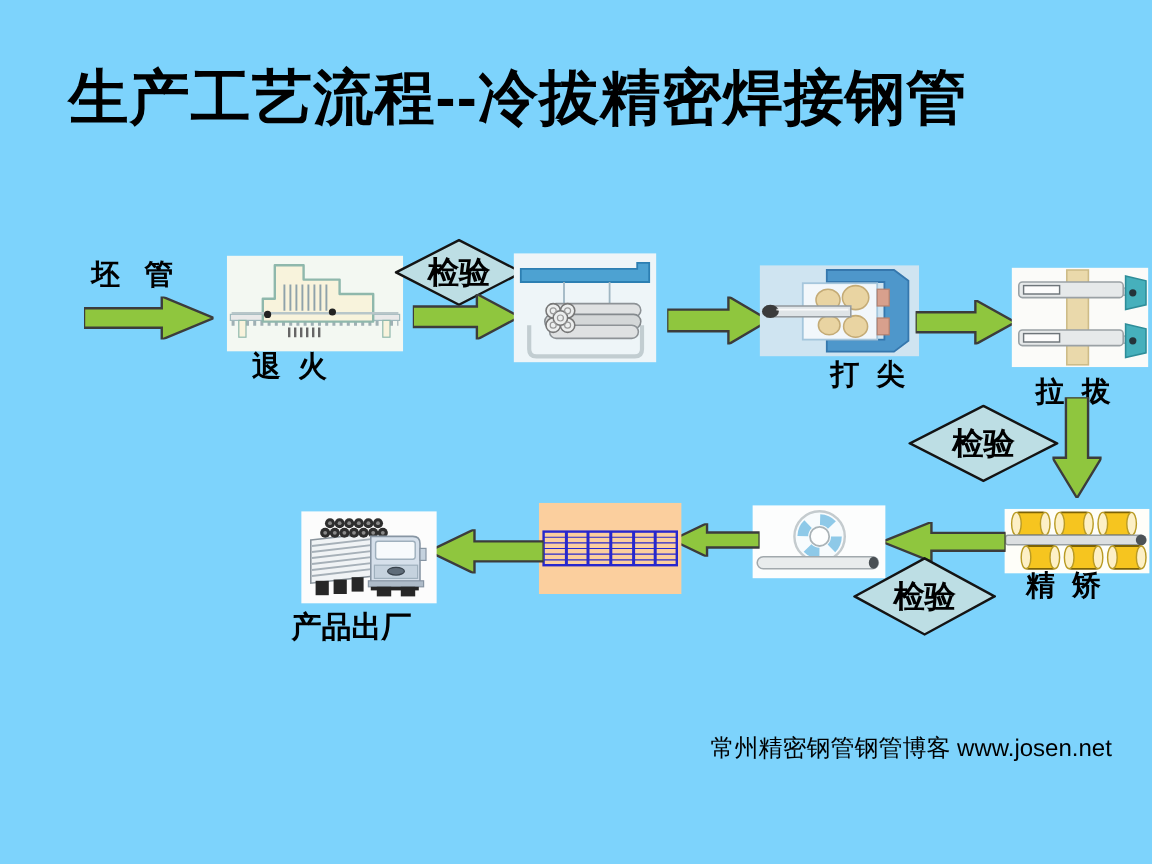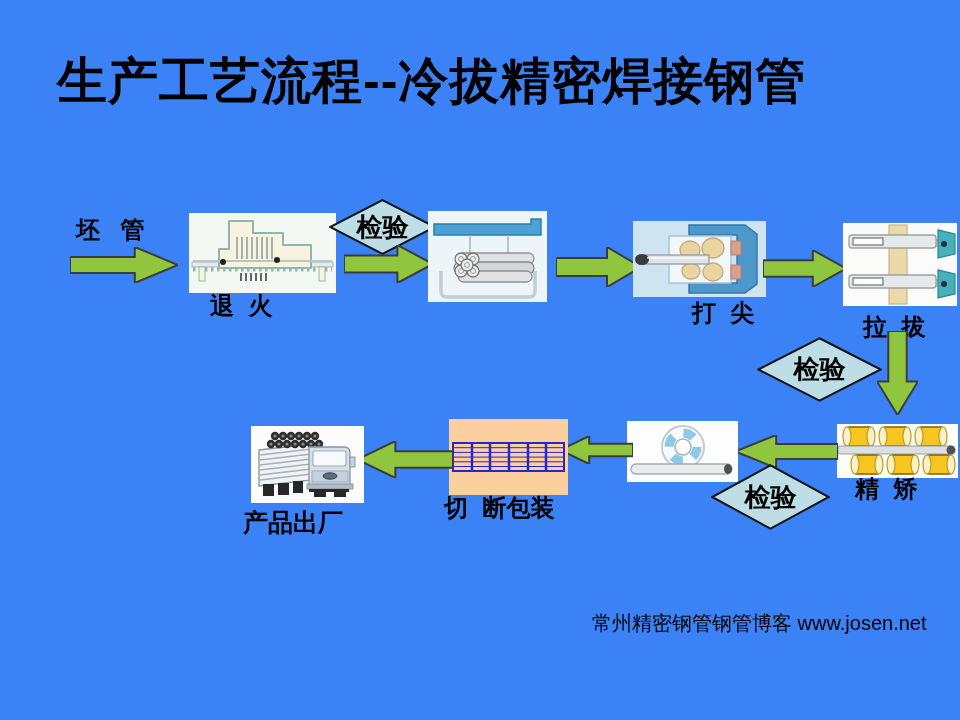--- a/index.html
+++ b/index.html
@@ -1,17 +1,17 @@
 <!DOCTYPE html>
 <html style="--arrow-green: #8fc63e; --arrow-stroke: #3c3c3c; --diamond-fill: #bddee4; --diamond-stroke: #141414; --packing-fill: #fbcf9e; --grid-blue: #2727cd;"><head>
 <meta charset="utf-8">
 <style>
   html,body{margin:0;padding:0;background:#fff;}
   .slide{
-    position:relative;width:960px;height:720px;background:#3b82f6;overflow:hidden;
+    position:relative;width:960px;height:720px;background:#7dd3fc;overflow:hidden;
     font-family:"Liberation Sans", sans-serif;color:#000;
   }
   .abs{position:absolute;}
   .title{
     left:57px;top:54px;width:860px;
     font-size:50px;font-weight:bold;letter-spacing:1px;line-height:1.1;
     font-family:"Liberation Sans", sans-serif;white-space:nowrap;
   }
   .lbl{
     font-weight:bold;font-size:24px;line-height:1.1;
@@ -228,21 +228,20 @@
   <div class="abs mach" style="left:449px;top:419px;width:119px;height:76px;">
     <svg viewBox="0 0 119 76">
       <rect width="119" height="76" style="fill:var(--packing-fill,#fbcf9e)"></rect>
       <g fill="none" style="stroke:var(--grid-blue,#2727cd)">
         <rect x="4" y="24" width="111" height="28" stroke-width="2"></rect>
         <path d="M4,28.7 H115 M4,33.4 H115 M4,38.1 H115 M4,42.8 H115 M4,47.5 H115" stroke-width="1"></path>
         <path d="M23,24 V52 M41,24 V52 M60,24 V52 M79,24 V52 M97,24 V52" stroke-width="2.5"></path>
       </g>
     </svg>
   </div>
-  <div class="abs lbl" style="left:444px;top:497px;width:130px;">切 断包装</div>
 
   <div class="abs arrow" style="left:357px;top:441px;width:96px;height:37px;">
     <svg viewBox="0 0 100 40" preserveAspectRatio="none">
         <polygon class="agreen" points="100,11 40,11 40,0 0,20 40,40 40,29 100,29" stroke-width="2" vector-effect="non-scaling-stroke"></polygon>
       </svg>
   </div>
 
   <div class="abs mach" style="left:251px;top:426px;width:113px;height:77px;">
     <svg viewBox="0 0 113 77">
       <rect width="113" height="77" fill="#fcfcfc"></rect>

